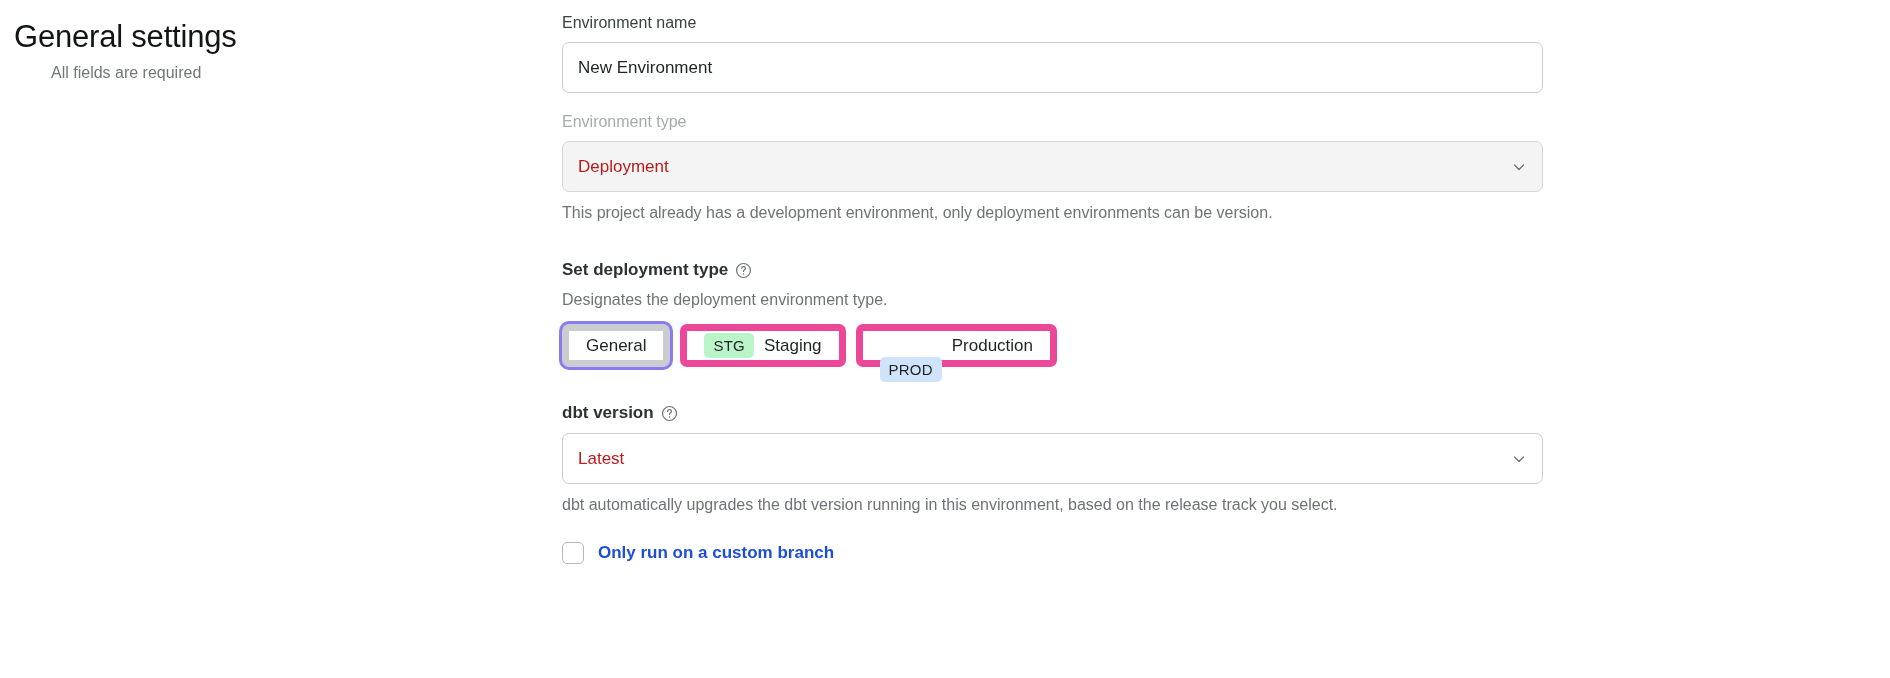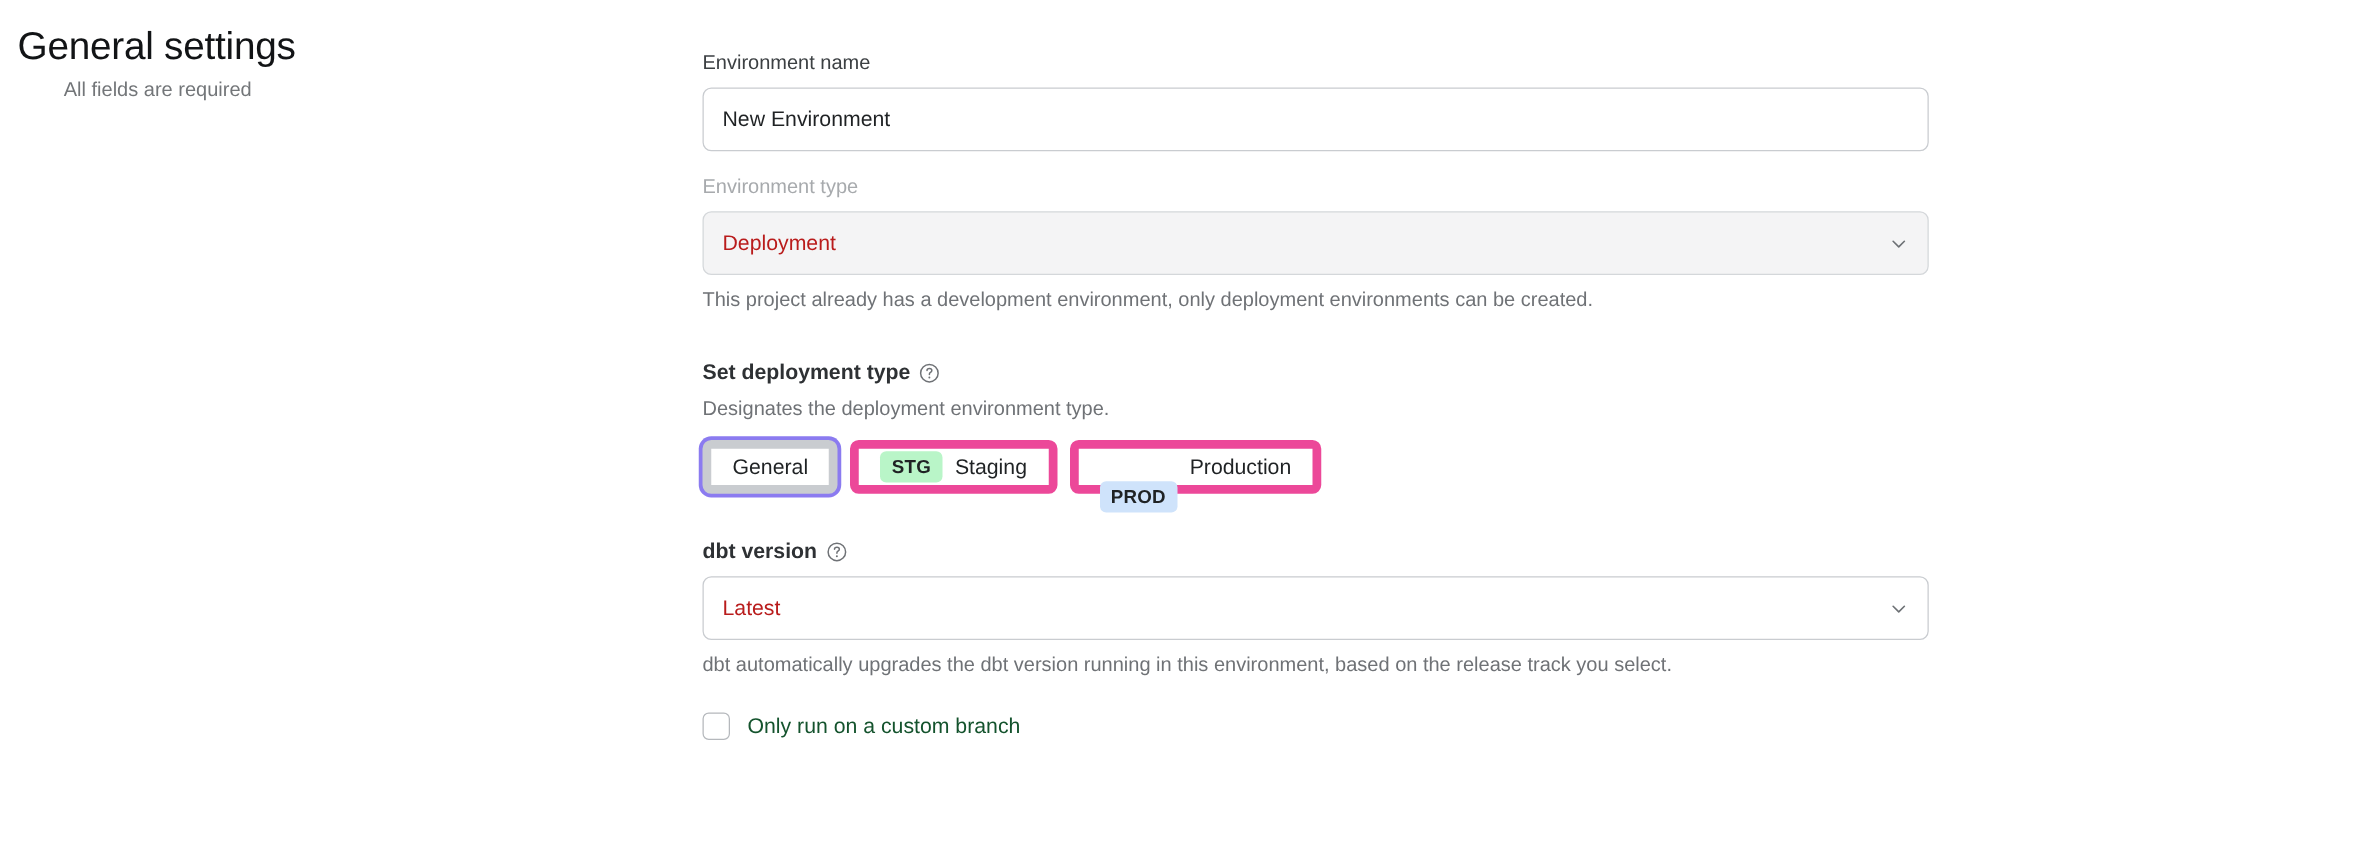--- a/index.html
+++ b/index.html
@@ -42,21 +42,21 @@
     line-height: 22px;
     color: #737679;
     margin-top: 6px;
     margin-left: 37px;
   }
 
   
   .form-col {
     position: absolute;
     left: 562px;
-    top: 40px;
+    top: 12px;
     width: 981px;
   }
 
   .field-label {
     font-size: 16px;
     line-height: 22px;
     color: #3c4043;
     margin-bottom: 8px;
   }
   .field-label.muted {
@@ -164,21 +164,21 @@
     border-color: #c9ccd0;
   }
   .badge {
     display: inline-flex;
     align-items: center;
     justify-content: center;
     height: 25px;
     padding: 0 9px;
     border-radius: 5px;
     font-size: 15px;
-    font-weight: 700;
+    font-weight: 400;
     letter-spacing: 0.2px;
     color: #1f2224;
   }
   .badge.stg { background: #b9f5c8; }
   .badge.prod { background: #cfe3fb; margin-top: 48px; }
 
   .checkbox-row {
     display: flex;
     align-items: center;
     gap: 14px;
@@ -189,22 +189,22 @@
     width: 22px;
     height: 22px;
     border: 1.5px solid #b5b8bc;
     border-radius: 5px;
     background: #ffffff;
     cursor: pointer;
     flex: none;
   }
   .checkbox-label {
     font-size: 17px;
-    font-weight: 400;
-    color: #14532d;
+    font-weight: 700;
+    color: #1d4ed8;
     cursor: pointer;
   }
 </style>
 </head>
 <body>
 
 <div class="page">
 
   <div class="left-col">
     <h1 class="page-title">General settings</h1>
@@ -221,21 +221,21 @@
     <div class="field" style="margin-top:18px;">
       <div class="field-label muted">Environment type</div>
       <div class="select-box disabled">
         <span>Deployment</span>
         <span class="chev">
           <svg width="16" height="16" viewBox="0 0 16 16" fill="none" aria-hidden="true">
             <path d="M3.5 6L8 10.5L12.5 6" stroke="#6d7175" stroke-width="1.3" stroke-linecap="round" stroke-linejoin="round"></path>
           </svg>
         </span>
       </div>
-      <div class="helper-text">This project already has a development environment, only deployment environments can be created.</div>
+      <div class="helper-text">This project already has a development environment, only deployment environments can be version.</div>
     </div>
 
     <div class="section">
       <div class="section-heading">
         <span>Set deployment type</span>
         <span class="help-icon">
           <svg width="17" height="17" viewBox="0 0 17 17" fill="none" aria-hidden="true">
             <circle cx="8.5" cy="8.5" r="7" stroke="#6f7276" stroke-width="1.2"></circle>
             <path d="M6.6 6.4c0-1.05.87-1.7 1.95-1.7 1.07 0 1.9.63 1.9 1.6 0 .86-.5 1.25-1.1 1.65-.55.37-.82.66-.82 1.3v.25" stroke="#6f7276" stroke-width="1.2" stroke-linecap="round"></path>
             <circle cx="8.5" cy="12" r="0.8" fill="#6f7276"></circle>

